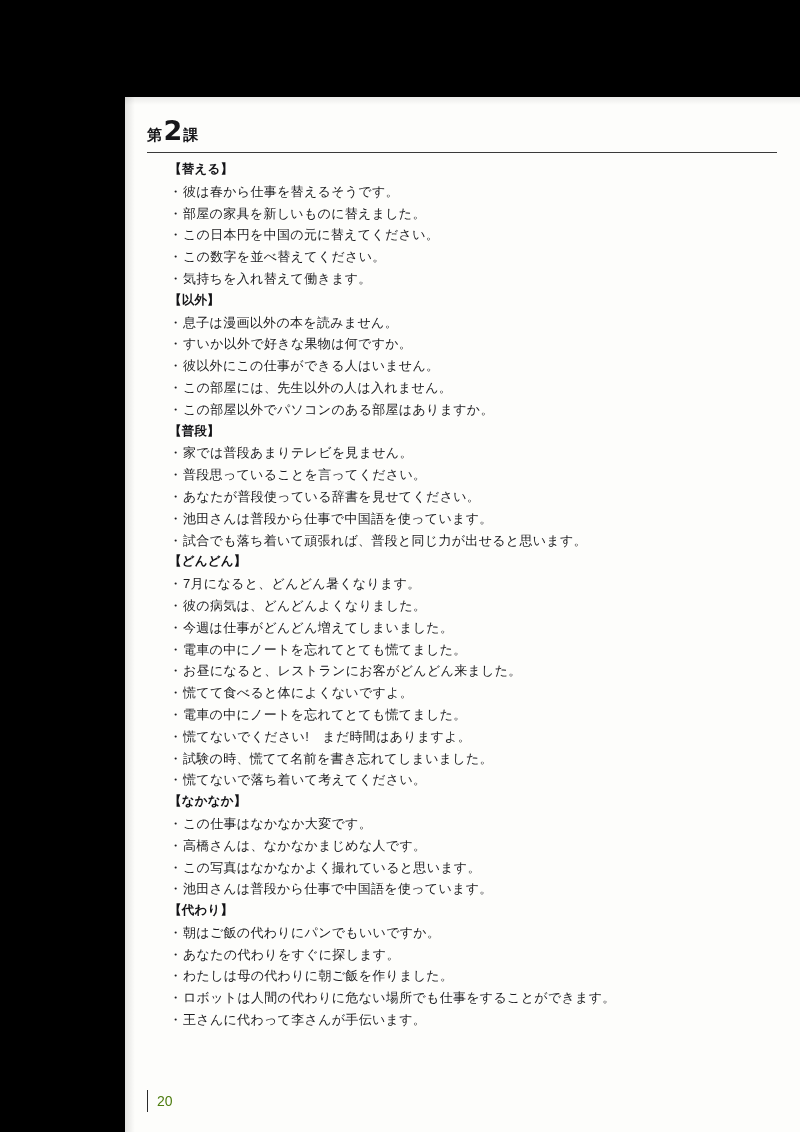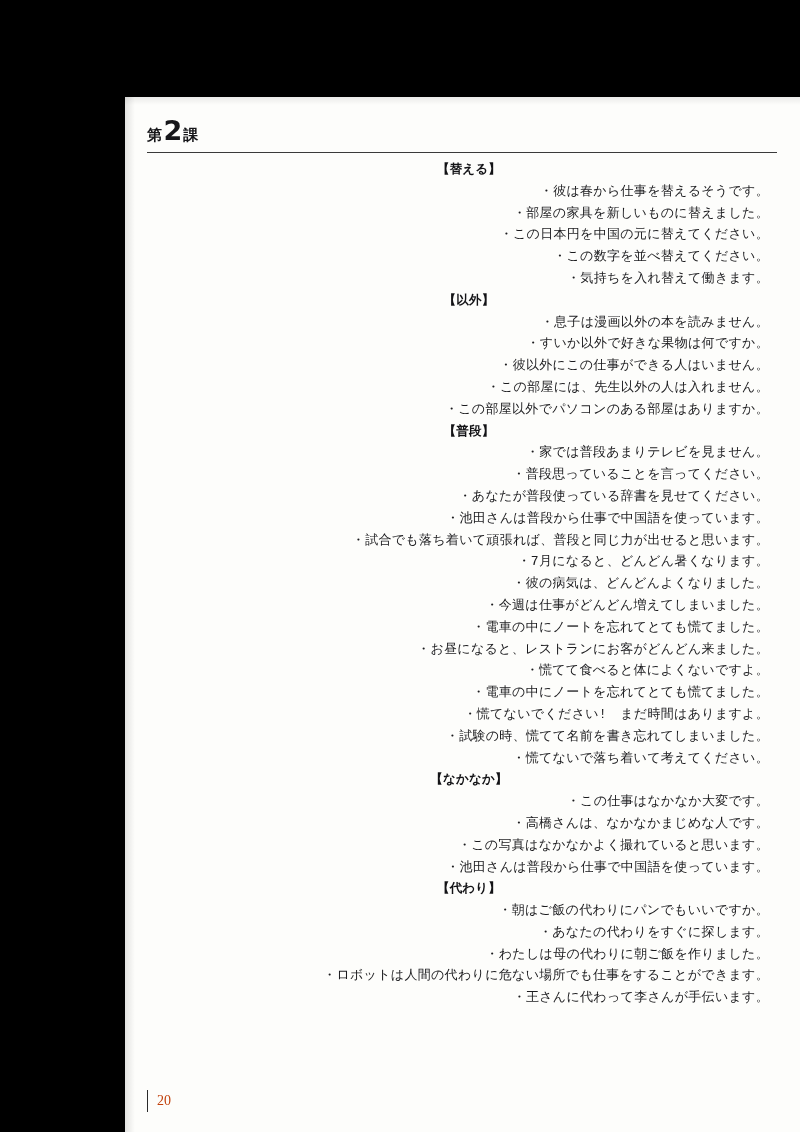--- a/index.html
+++ b/index.html
@@ -66,30 +66,28 @@
     top: 62px;
     width: 600px;
   }
   .grp-title {
     font-family: Liberation Sans, sans-serif;
     font-weight: bold;
     font-size: 12.5px;
     color: #131316;
     line-height: 21.8px;
     letter-spacing: 0.2px;
-    text-align: center;
   }
   .sent {
-    font-family: Liberation Mono, monospace;
+    font-family: Liberation Sans, sans-serif;
     font-size: 13px;
     color: #1b1b1e;
     line-height: 21.8px;
     letter-spacing: 0.3px;
     white-space: nowrap;
-    text-align: right;
   }
   .sent .bullet {
     display: inline-block;
     width: 14px;
     color: #1b1b1e;
   }
   .page-num-wrap {
     position: absolute;
     left: 22px;
     bottom: 18px;
@@ -97,23 +95,23 @@
     align-items: center;
     height: 26px;
   }
   .page-num-bar {
     width: 1px;
     height: 22px;
     background: #2a2a2a;
     margin-right: 9px;
   }
   .page-num {
-    font-family: Liberation Serif, serif;
+    font-family: Liberation Sans, sans-serif;
     font-size: 14px;
-    color: #c2410c;
+    color: #4d7c0f;
   }
   
   .edge-shade-left {
     position: absolute;
     left: 0; top: 0; bottom: 0; width: 10px;
     background: linear-gradient(to right, rgba(0,0,0,0.10), rgba(0,0,0,0));
     pointer-events: none;
   }
   .edge-shade-top {
     position: absolute;
@@ -149,20 +147,21 @@
         <div class="sent"><span class="bullet">・</span><span>すいか以外で好きな果物は何ですか。</span></div>
         <div class="sent"><span class="bullet">・</span><span>彼以外にこの仕事ができる人はいません。</span></div>
         <div class="sent"><span class="bullet">・</span><span>この部屋には、先生以外の人は入れません。</span></div>
         <div class="sent"><span class="bullet">・</span><span>この部屋以外でパソコンのある部屋はありますか。</span></div>
         <div class="grp-title">【普段】</div>
         <div class="sent"><span class="bullet">・</span><span>家では普段あまりテレビを見ません。</span></div>
         <div class="sent"><span class="bullet">・</span><span>普段思っていることを言ってください。</span></div>
         <div class="sent"><span class="bullet">・</span><span>あなたが普段使っている辞書を見せてください。</span></div>
         <div class="sent"><span class="bullet">・</span><span>池田さんは普段から仕事で中国語を使っています。</span></div>
         <div class="sent"><span class="bullet">・</span><span>試合でも落ち着いて頑張れば、普段と同じ力が出せると思います。</span></div>
+        <div class="grp-title">【どんどん】</div>
         <div class="sent"><span class="bullet">・</span><span>7月になると、どんどん暑くなります。</span></div>
         <div class="sent"><span class="bullet">・</span><span>彼の病気は、どんどんよくなりました。</span></div>
         <div class="sent"><span class="bullet">・</span><span>今週は仕事がどんどん増えてしまいました。</span></div>
         <div class="sent"><span class="bullet">・</span><span>電車の中にノートを忘れてとても慌てました。</span></div>
         <div class="sent"><span class="bullet">・</span><span>お昼になると、レストランにお客がどんどん来ました。</span></div>
         <div class="sent"><span class="bullet">・</span><span>慌てて食べると体によくないですよ。</span></div>
         <div class="sent"><span class="bullet">・</span><span>電車の中にノートを忘れてとても慌てました。</span></div>
         <div class="sent"><span class="bullet">・</span><span>慌てないでください!　まだ時間はありますよ。</span></div>
         <div class="sent"><span class="bullet">・</span><span>試験の時、慌てて名前を書き忘れてしまいました。</span></div>
         <div class="sent"><span class="bullet">・</span><span>慌てないで落ち着いて考えてください。</span></div>

